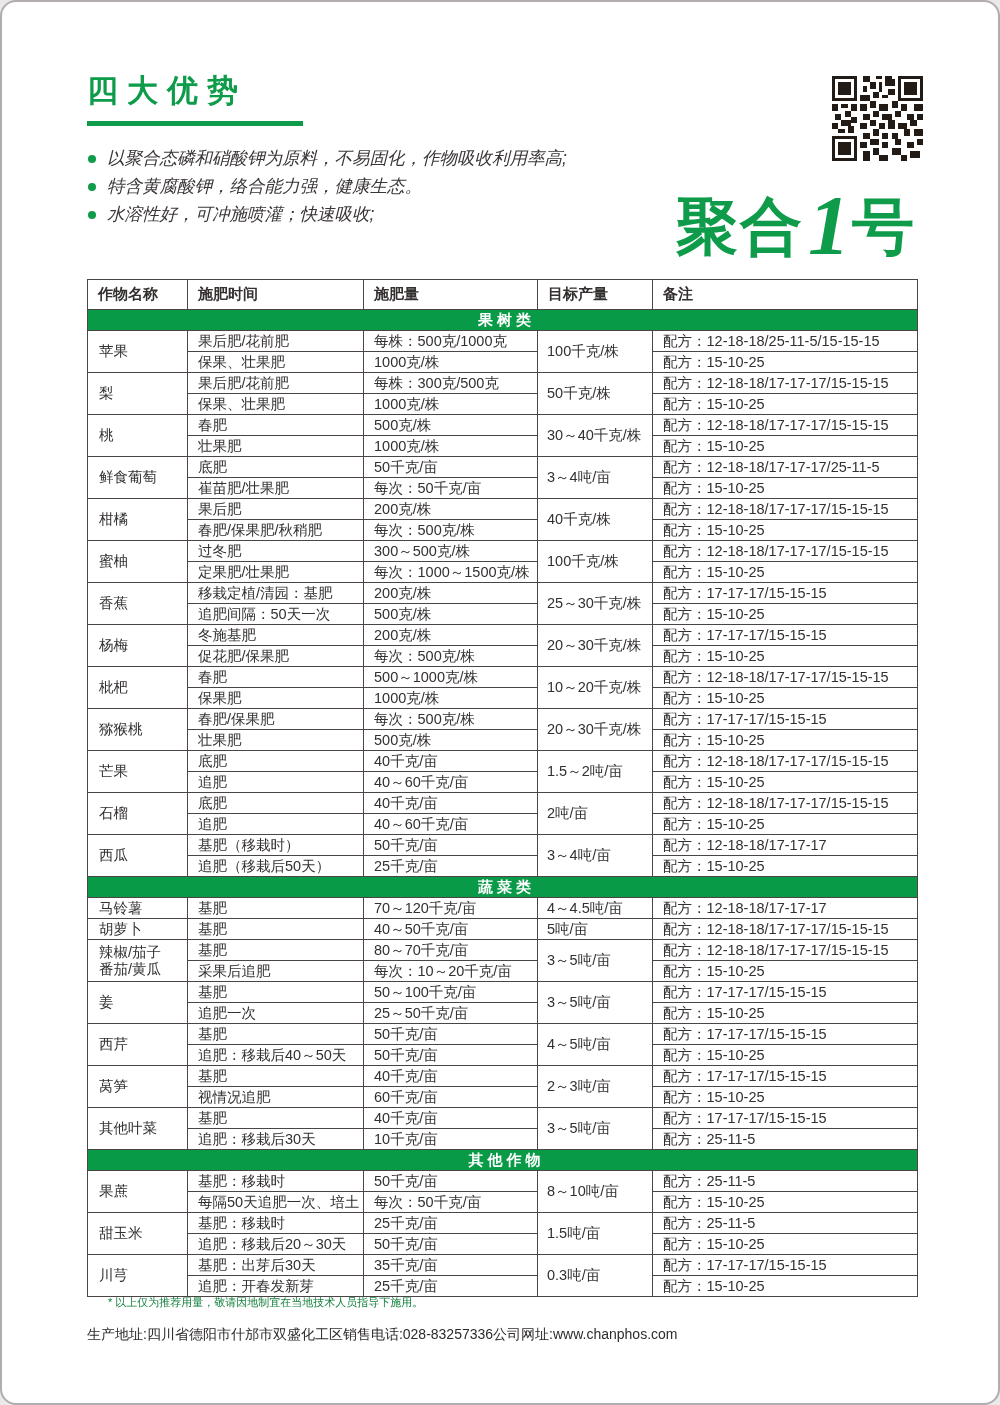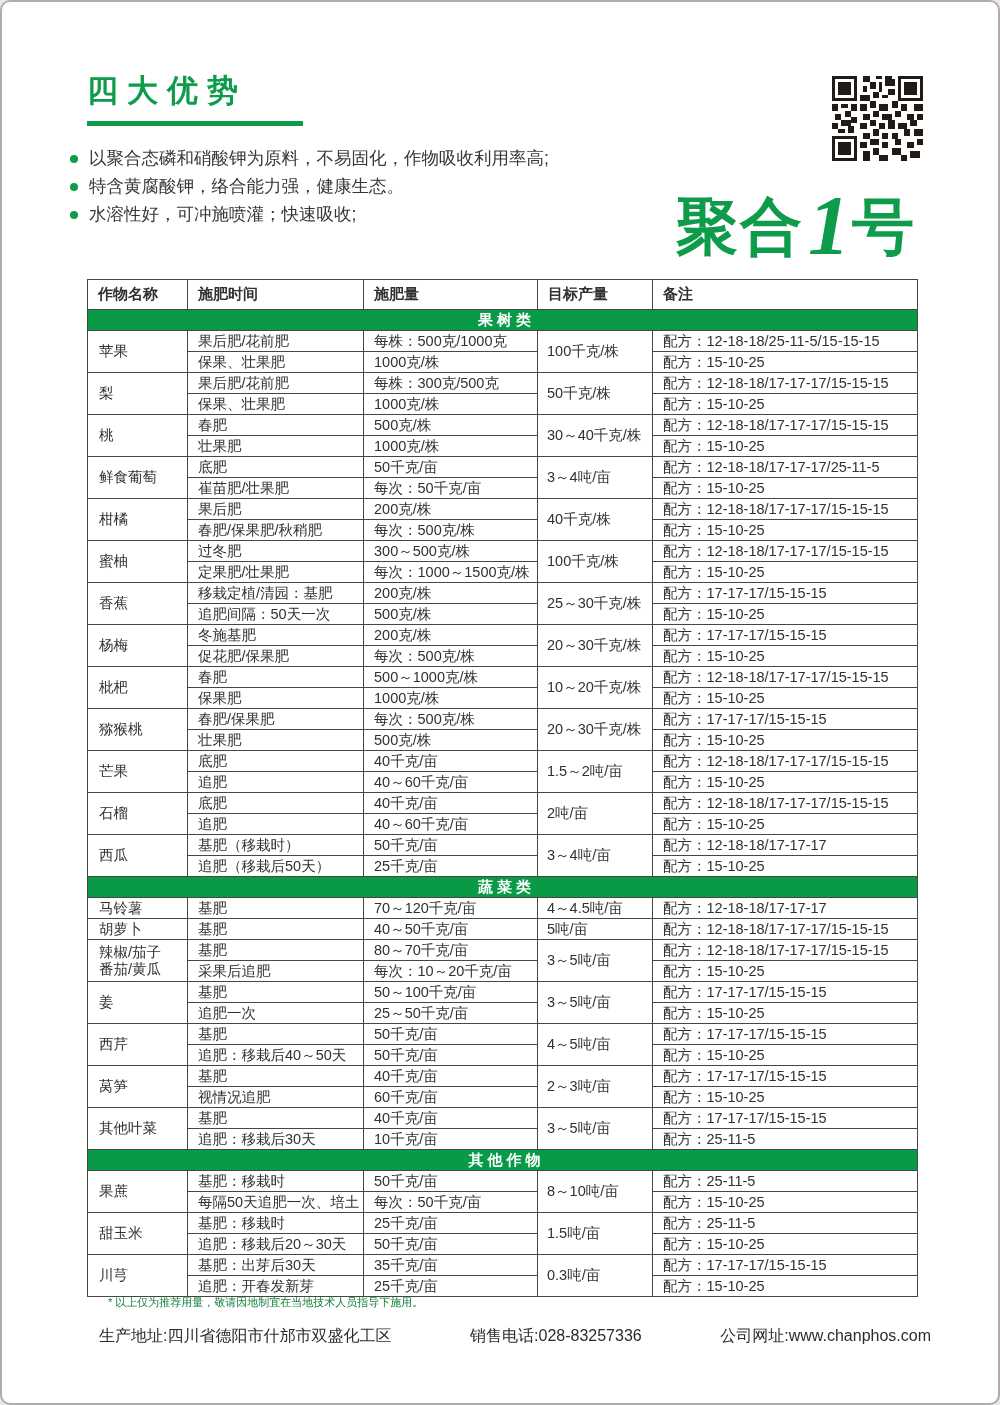--- a/index.html
+++ b/index.html
@@ -1,31 +1,31 @@
 <!DOCTYPE html>
 <html><head>
 <meta charset="utf-8">
 <style>
   html,body{margin:0;padding:0;background:#e9e9e9;}
   .page{
     position:relative;width:1000px;height:1405px;margin:0 auto;
-    background:#ffffff;border:2px solid #b2acb0;border-radius:10px;
+    background:#ffffff;border:2px solid #b2acb0;border-radius:16px;
     box-sizing:border-box;overflow:hidden;
     font-family:"Liberation Sans","DejaVu Sans",sans-serif;
     color:#3a3538;
   }
   
   .page-title{
     position:absolute;left:85px;top:68px;
     font-size:31px;font-weight:bold;letter-spacing:9px;color:#0e9c4a;
   }
   .title-underline{
     position:absolute;left:85px;top:119px;width:216px;height:5px;background:#0e9c4a;
   }
-  .advantages{position:absolute;left:68px;top:142px;width:560px;}
+  .advantages{position:absolute;left:86px;top:142px;width:560px;font-style:italic;}
   .advantages .adv-item{
     position:relative;font-size:17.5px;line-height:28px;color:#3a3538;
     padding-left:19px;white-space:nowrap;
   }
   .advantages .adv-item::before{
     content:"";position:absolute;left:0;top:11px;width:8px;height:8px;border-radius:50%;
     background:#0e9c4a;
   }
   .qr{position:absolute;left:830px;top:74px;width:91px;height:85px;}
   .brand{
@@ -59,22 +59,22 @@
   tr.crop-sub td{border-top:1px solid #a9a9a9;}
   td.col-name{white-space:pre-line;line-height:1.15;padding-left:11px;}
   td.col-target{padding-left:9px;}
   
   .footnote{
     position:absolute;left:106px;top:1293px;
     color:#15803d;font-size:11px;
   }
   .footer-line{
     position:absolute;left:85px;top:1324px;width:832px;
-    display:flex;justify-content:space-between;
-    font-size:16px;color:#2e2a2c;white-space:nowrap;margin-left:12px;
+    display:flex;justify-content:flex-start;
+    font-size:14px;color:#2e2a2c;white-space:nowrap;
   }
 </style>
 </head>
 <body>
 
 <div class="page">
 
   <div class="page-title">四大优势</div>
   <div class="title-underline"></div>
 

